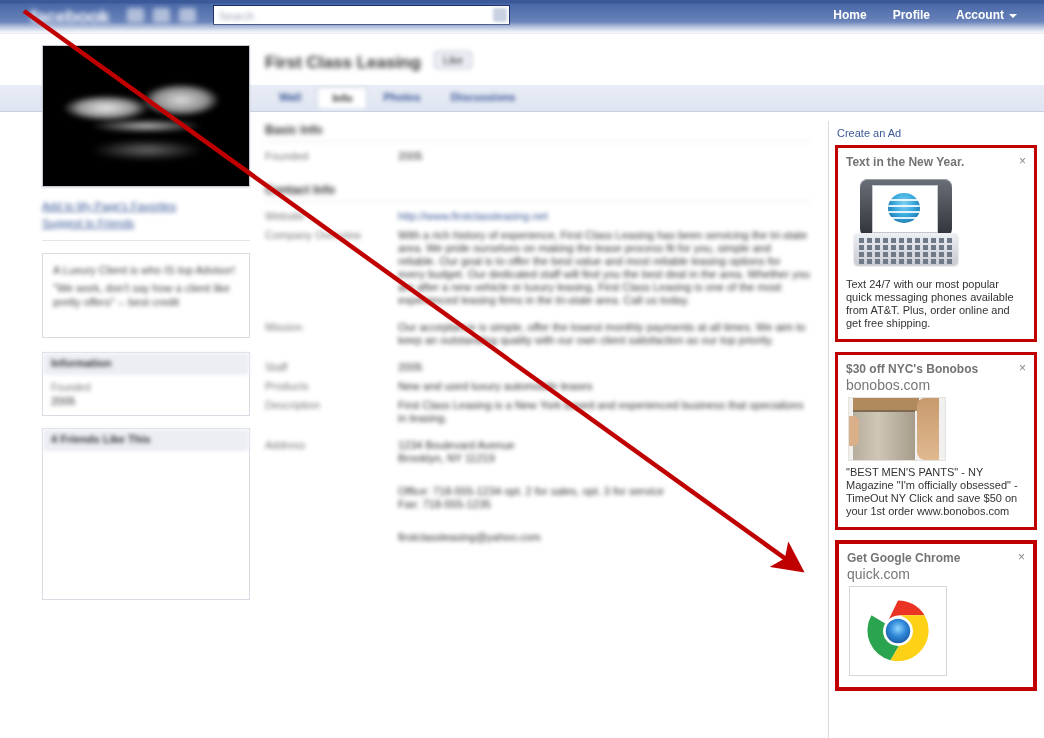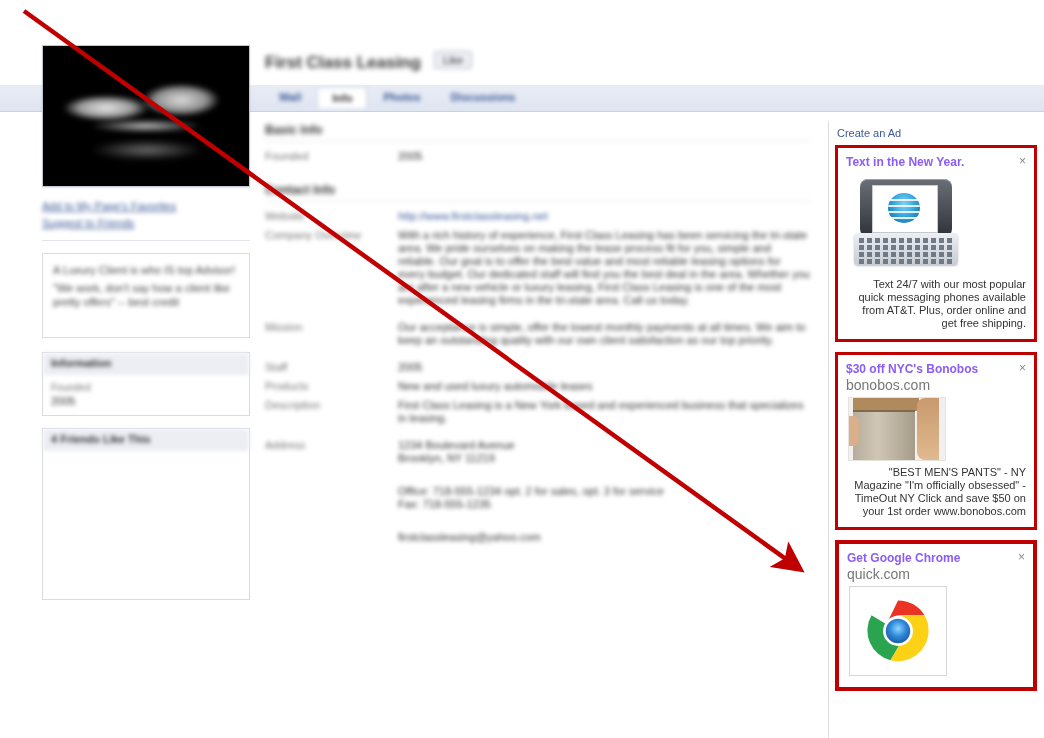--- a/index.html
+++ b/index.html
@@ -138,29 +138,29 @@
     position: absolute; left: 828px; top: 88px; width: 216px; height: 650px;
     border-left: 1px solid #d9dce3;
   }
   .create-ad {
     font-size: 11px; color: #3b5998; padding: 6px 12px 6px 8px;
   }
   .ad-outline { border: 3px solid #c00000; margin: 0 8px 10px 6px; background: #ffffff; }
   .ad-outline.thick { border-width: 4px; }
   .ad { padding: 7px 8px 9px 8px; position: relative; }
   .ad-title {
-    font-size: 12px; font-weight: bold; color: #8b5cf6; line-height: 14px;
+    font-size: 12px; font-weight: bold; color: #737373; line-height: 14px;
     padding-right: 18px; margin-bottom: 1px;
   }
   .ad-url { font-size: 14px; color: #777777; margin-bottom: 4px; }
   .ad-close {
     position: absolute; right: 8px; top: 7px; font-size: 12px; color: #888888;
     font-family: "Liberation Sans", sans-serif; line-height: 12px;
   }
-  .ad-body { font-size: 11px; color: #333333; line-height: 13px; margin-top: 5px; text-align: right; }
+  .ad-body { font-size: 11px; color: #333333; line-height: 13px; margin-top: 5px; }
 
   
   .phone-wrap { width: 118px; height: 100px; position: relative; margin: 4px 0 2px 2px; }
   .phone-body {
     position: absolute; left: 12px; top: 6px; width: 92px; height: 58px;
     background: linear-gradient(to bottom,#6a6f77,#2e3238); border-radius: 8px;
     box-shadow: inset 0 1px 0 #9aa0a8;
   }
   .phone-screen {
     position: absolute; left: 24px; top: 12px; width: 64px; height: 46px;
@@ -203,20 +203,37 @@
   .chrome-logo { position: absolute; left: 14px; top: 10px; width: 68px; height: 68px; }
 
   
   .arrow { position: absolute; left: 0; top: 0; width: 1044px; height: 738px; z-index: 30; pointer-events: none; }
 </style>
 </head>
 <body>
 
 <div id="root">
 
+  <div class="topbar">
+    <div class="fb-logo">facebook</div>
+    <div class="nav-icons">
+      <div class="nav-ic i1"></div>
+      <div class="nav-ic i2"></div>
+      <div class="nav-ic i3"></div>
+    </div>
+    <div class="searchwrap">
+      <div class="search-ph">Search</div>
+      <div class="search-btn"></div>
+    </div>
+    <div class="topnav">
+      <a href="#">Home</a>
+      <a href="#">Profile</a>
+      <a href="#" class="account"><span>Account</span><i class="caret"></i></a>
+    </div>
+  </div>
   <div class="topbar-fade"></div>
 
   <div class="page">
 
     <div class="tabstrip"></div>
 
     <div class="leftcol">
       <div class="profile-pic">
         <div class="car"></div>
         <div class="car-refl"></div>

